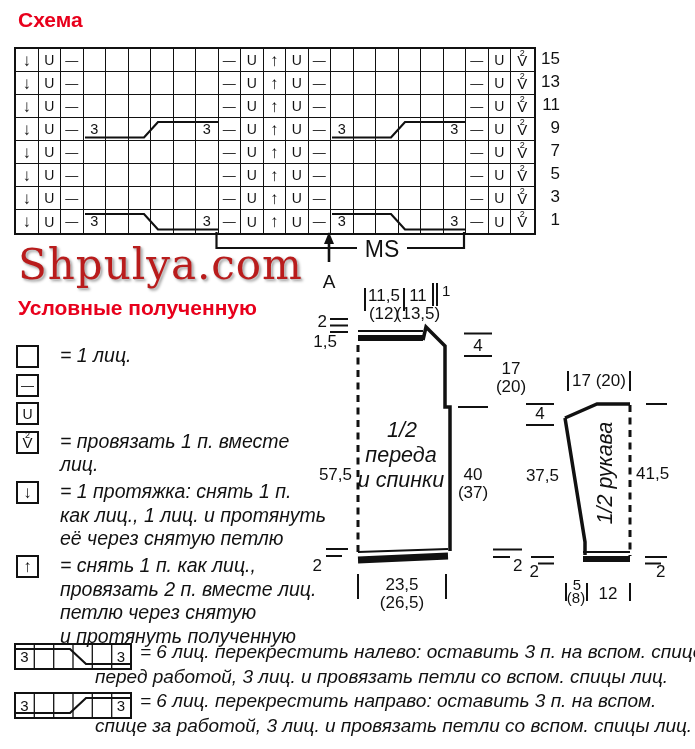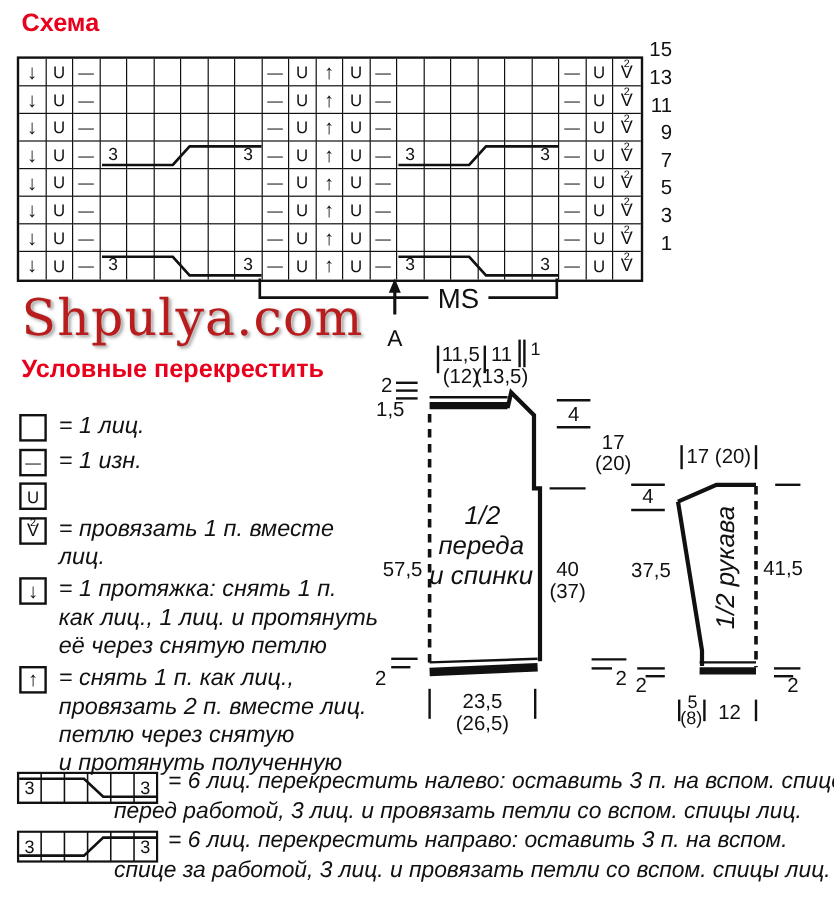--- a/index.html
+++ b/index.html
@@ -18,35 +18,35 @@
   .cell:nth-child(23n){border-right:none;}
   .cell:nth-child(n+162){border-bottom:none;}
   .g{line-height:1;}
   .g-v,.g-a{font-weight:700;font-size:17px;}
   .g-u{font-size:14px;}
   .g-p{font-size:13px;}
   .g-3{font-size:14.5px;}
   .k2{position:relative;display:block;line-height:1;}
   .k2v{font-size:15px;display:block;}
   .k2s{position:absolute;top:-4px;left:50%;transform:translateX(-50%);font-size:9px;}
-  .rownums{position:absolute;left:536px;top:30px;width:24px;text-align:right;}
+  .rownums{position:absolute;left:536px;top:47px;width:24px;text-align:right;}
   .rownum{height:23px;line-height:23px;font-size:17px;}
   .ms-svg{position:absolute;left:200px;top:231px;}
 
   
   .watermark{position:absolute;left:18px;top:240px;font-family:"DejaVu Serif",serif;
              font-size:42px;color:#b91c1c;letter-spacing:1px;
              text-shadow:1px 1px 0 #c2c2c2,2px 2px 3px #9a9a9a;white-space:nowrap;}
 
   
   .legend{position:absolute;left:16px;top:344px;width:312px;}
   .leg-item{position:relative;padding-left:33px;margin-bottom:3.5px;min-height:25px;}
   .lbox{position:absolute;left:0;top:1px;width:23px;height:23px;border:2px solid #111;
         box-sizing:border-box;display:flex;align-items:center;justify-content:center;background:#fff;}
-  .leg-line{font-style:italic;font-size:19.5px;line-height:23.5px;white-space:nowrap;}
+  .leg-line{font-style:italic;font-size:19.5px;line-height:23.5px;white-space:nowrap;margin-left:11px;}
 
   
   .cl-block{position:absolute;left:14px;width:681px;height:52px;}
   #cl1{top:641px;} #cl2{top:690px;}
   .cl-sym{position:absolute;left:0;top:2px;}
   .cl-l1{position:absolute;left:126px;top:0;font-style:italic;font-size:19px;white-space:nowrap;}
   .cl-l2{position:absolute;left:81px;top:25px;font-style:italic;font-size:19px;white-space:nowrap;text-align:right;}
 
   
   .schem{position:absolute;left:300px;top:280px;}
@@ -500,36 +500,33 @@
     <text class="ms-t" x="182" y="26" text-anchor="middle">MS</text>
     <g>
       <line x1="129" y1="31" x2="129" y2="9" stroke="#111" stroke-width="2.6"></line>
       <polygon points="129,1 124,13 134,13" fill="#111"></polygon>
     </g>
     <text class="a-t" x="129" y="57" text-anchor="middle">A</text>
   </svg>
 
   <div class="watermark">Shpulya.com</div>
 
-  <div id="legend-heading" class="h-red">Условные перекрестить</div>
+  <div id="legend-heading" class="h-red">Условные полученную</div>
 
   <div class="legend">
       <div class="leg-item">
         <span class="lbox"></span>
         <div>
           <div class="leg-line">= 1 лиц.</div>
         </div>
       </div>
       <div class="leg-item">
         <span class="lbox">
           <span class="g g-p">—</span>
         </span>
-        <div>
-          <div class="leg-line">= 1 изн.</div>
-        </div>
       </div>
       <div class="leg-item">
         <span class="lbox">
           <span class="g g-u">U</span>
         </span>
       </div>
       <div class="leg-item">
         <span class="lbox">
           <span class="g k2">
             <span class="k2v">V</span>

